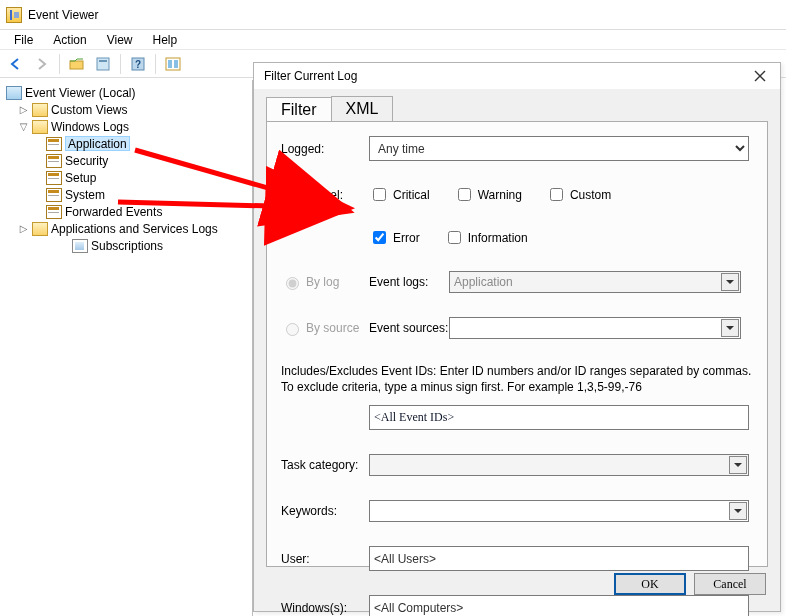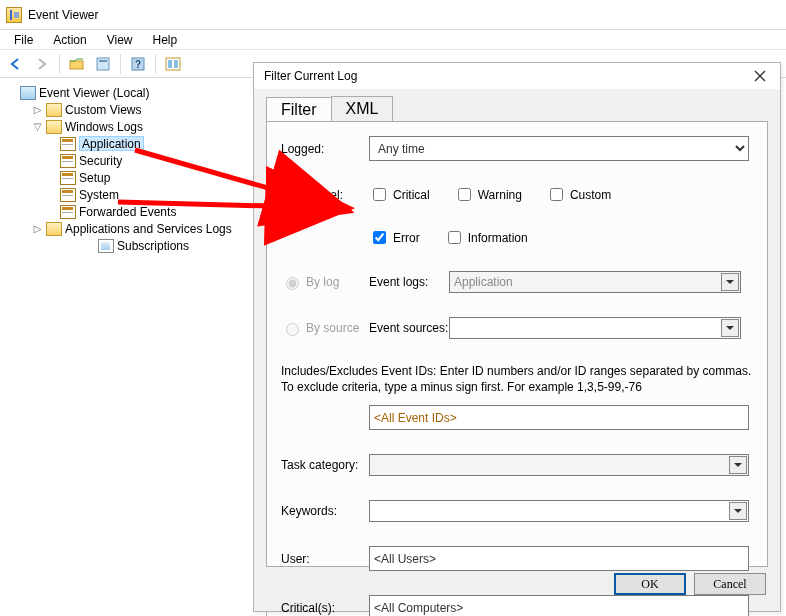--- a/index.html
+++ b/index.html
@@ -60,29 +60,29 @@
   }
   .tbtn {
     width: 24px; height: 22px;
     display:flex;align-items:center;justify-content:center;
     border:1px solid transparent;
   }
   .sep { width:1px;height:20px;background:#dcdcdc;margin:0 3px;}
   
   .treepane {
     position:absolute;
-    left:14px; top:80px; bottom:0; width:253px;
+    left:0; top:80px; bottom:0; width:253px;
     border-right:1px solid #bcbcbc;
     padding:4px 0 0 6px;
     background:#fff;
   }
   .tree-row{display:flex;align-items:center;height:17px;gap:3px;white-space:nowrap;}
   .tw{display:inline-block;width:11px;text-align:center;color:#6a6a6a;font-size:10px;line-height:11px;}
   .ind1{margin-left:12px;}
-  .ind2{margin-left:30px;padding-left:48px;}
+  .ind2{margin-left:18px;padding-left:48px;}
   .ind3{margin-left:40px;}
   .sel{background:#cce8ff;border:1px solid #99d1ff;padding:0 2px;height:15px;}
   
   .ico{width:16px;height:14px;display:inline-block;flex:0 0 16px;}
   .ico-ev{background:linear-gradient(#d9eefb,#a6d1ee);border:1px solid #638fb5;}
   .ico-fld{background:linear-gradient(#fff2c1,#f9d26a);border:1px solid #c59a2f;}
   .ico-log{background:#fff;border:1px solid #a67c1e;position:relative;}
   .ico-log::before{content:"";position:absolute;left:1px;top:1px;width:11px;height:3px;background:#c58b1e;}
   .ico-log::after{content:"";position:absolute;left:1px;top:6px;width:11px;height:1px;background:#aaa;}
   .ico-sub{background:#fff;border:1px solid #888;position:relative;}
@@ -309,21 +309,21 @@
         <div class="combo" style="width:292px">
           <span></span>
           <span class="dd"></span>
         </div>
       </div>
 
       <div class="help">Includes/Excludes Event IDs: Enter ID numbers and/or ID ranges separated by commas. To exclude criteria, type a minus sign first. For example 1,3,5-99,-76</div>
 
       <div class="frow">
         <span class="lbl"></span>
-        <input type="text" class="txt380" style="color: #a16207;" value="&lt;All Event IDs&gt;">
+        <input type="text" class="txt380" style="color: #0f172a; font-family: Liberation Serif, serif;" value="&lt;All Event IDs&gt;">
       </div>
 
       <div class="frow">
         <span class="lbl">Task category:</span>
         <div class="combo dis">
           <span></span>
           <span class="dd"></span>
         </div>
       </div>
 
@@ -334,21 +334,21 @@
           <span class="dd"></span>
         </div>
       </div>
 
       <div class="frow" style="margin-top:16px">
         <span class="lbl">User:</span>
         <input type="text" class="txt380" value="&lt;All Users&gt;" style="">
       </div>
 
       <div class="frow">
-        <span class="lbl">Critical(s):</span>
+        <span class="lbl">Windows(s):</span>
         <input type="text" class="txt380" value="&lt;All Computers&gt;" style="">
       </div>
 
       <div class="clearrow">
         <button class="btn">Clear</button>
       </div>
     </div>
 
     <div class="dlg-buttons">
       <button class="btn primary">OK</button>

